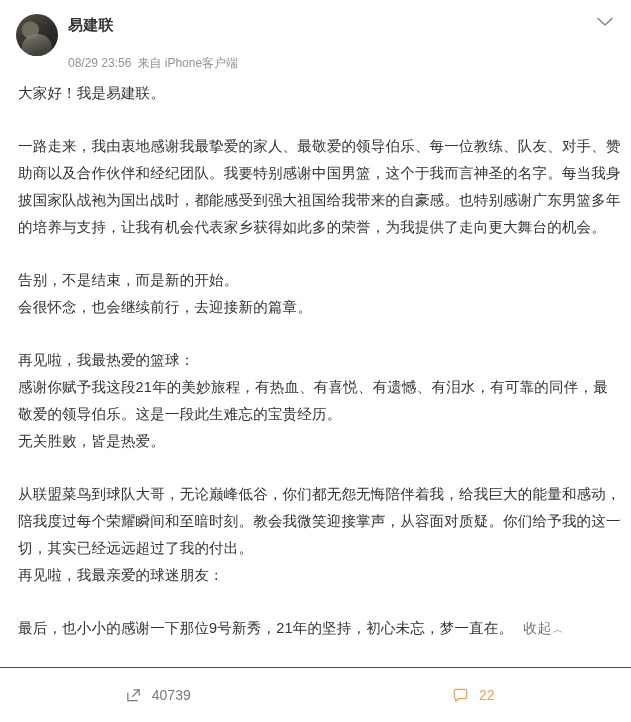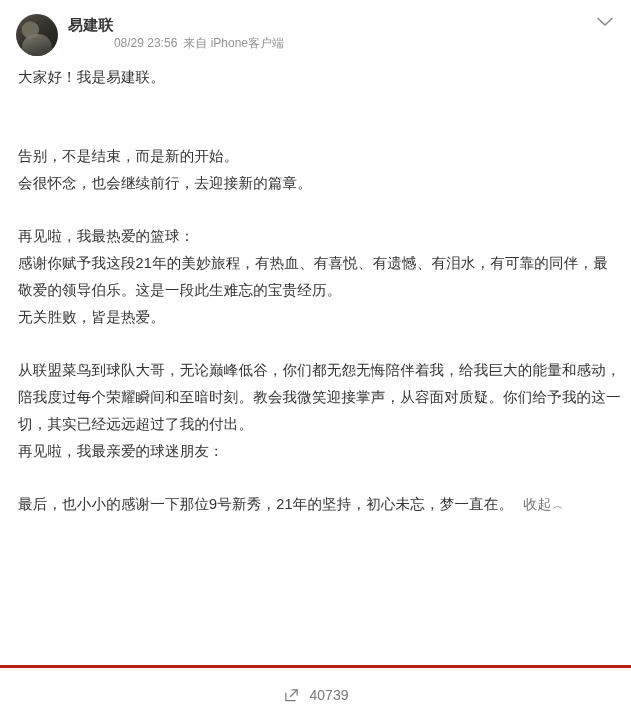--- a/index.html
+++ b/index.html
@@ -47,21 +47,21 @@
     width: 30px;
     height: 24px;
     border-radius: 14px 14px 6px 6px;
     background: linear-gradient(160deg, #8d887a 0%, #4a473f 70%);
     opacity: .85;
   }
   .head-text {
     margin-left: 10px;
     padding-top: 1px;
     display: flex;
-    flex-direction: row;
+    flex-direction: column;
     justify-content: center;
   }
   .username {
     font-size: 15px;
     font-weight: bold;
     color: #333333;
     line-height: 20px;
     letter-spacing: .3px;
   }
   .meta {
@@ -113,21 +113,21 @@
     font-size: 11px;
     margin-left: 1px;
   }
 
   .actions {
     position: absolute;
     left: 0;
     right: 0;
     bottom: 0;
     height: 54px;
-    border-top: 3px solid #b91c1c;
+    border-top: 1px solid #b91c1c;
     display: flex;
     align-items: center;
   }
   .action {
     flex: 1 1 0;
     display: flex;
     align-items: center;
     justify-content: center;
     gap: 9px;
     font-size: 14px;
@@ -163,20 +163,21 @@
     <div class="chevron">
       <svg width="16" height="10" viewBox="0 0 16 10" fill="none">
         <path d="M1 1.5 L8 8 L15 1.5" stroke="#888888" stroke-width="1.6" stroke-linecap="round" stroke-linejoin="round"></path>
       </svg>
     </div>
   </div>
 
   <div class="content">
     <p>大家好！我是易建联。</p>
     <div class="gap"></div>
+    <p>一路走来，我由衷地感谢我最挚爱的家人、最敬爱的领导伯乐、每一位教练、队友、对手、赞助商以及合作伙伴和经纪团队。我要特别感谢中国男篮，这个于我而言神圣的名字。每当我身披国家队战袍为国出战时，都能感受到强大祖国给我带来的自豪感。也特别感谢广东男篮多年的培养与支持，让我有机会代表家乡获得如此多的荣誉，为我提供了走向更大舞台的机会。</p>
     <div class="gap"></div>
     <p>告别，不是结束，而是新的开始。</p>
     <p>会很怀念，也会继续前行，去迎接新的篇章。</p>
     <div class="gap"></div>
     <p>再见啦，我最热爱的篮球：</p>
     <p>感谢你赋予我这段21年的美妙旅程，有热血、有喜悦、有遗憾、有泪水，有可靠的同伴，最敬爱的领导伯乐。这是一段此生难忘的宝贵经历。</p>
     <p>无关胜败，皆是热爱。</p>
     <div class="gap"></div>
     <p>从联盟菜鸟到球队大哥，无论巅峰低谷，你们都无怨无悔陪伴着我，给我巨大的能量和感动，陪我度过每个荣耀瞬间和至暗时刻。教会我微笑迎接掌声，从容面对质疑。你们给予我的这一切，其实已经远远超过了我的付出。</p>
     <p>再见啦，我最亲爱的球迷朋友：</p>
@@ -188,15 +189,23 @@
     <div class="action repost">
       <span class="ico">
         <svg width="17" height="17" viewBox="0 0 18 18" fill="none">
           <path d="M3 6.5 V14.5 H13" stroke="#7a7a7a" stroke-width="1.3" stroke-linecap="round" stroke-linejoin="round"></path>
           <path d="M9.5 3 H15 V8.5" stroke="#7a7a7a" stroke-width="1.3" stroke-linecap="round" stroke-linejoin="round"></path>
           <path d="M15 3 L8 10" stroke="#7a7a7a" stroke-width="1.3" stroke-linecap="round"></path>
         </svg>
       </span>
       <span class="count">40739</span>
     </div>
+    <div class="action comment">
+      <span class="ico">
+        <svg width="17" height="17" viewBox="0 0 18 18" fill="none">
+          <path d="M2.5 4.2 A1.7 1.7 0 0 1 4.2 2.5 H13.8 A1.7 1.7 0 0 1 15.5 4.2 V10.6 A1.7 1.7 0 0 1 13.8 12.3 H7.2 L4 15.2 V12.3 H4.2 A1.7 1.7 0 0 1 2.5 10.6 Z" stroke="#f0a04c" stroke-width="1.3" stroke-linejoin="round"></path>
+        </svg>
+      </span>
+      <span class="count">22</span>
+    </div>
   </div>
 
 </div>
 
 </body></html>

